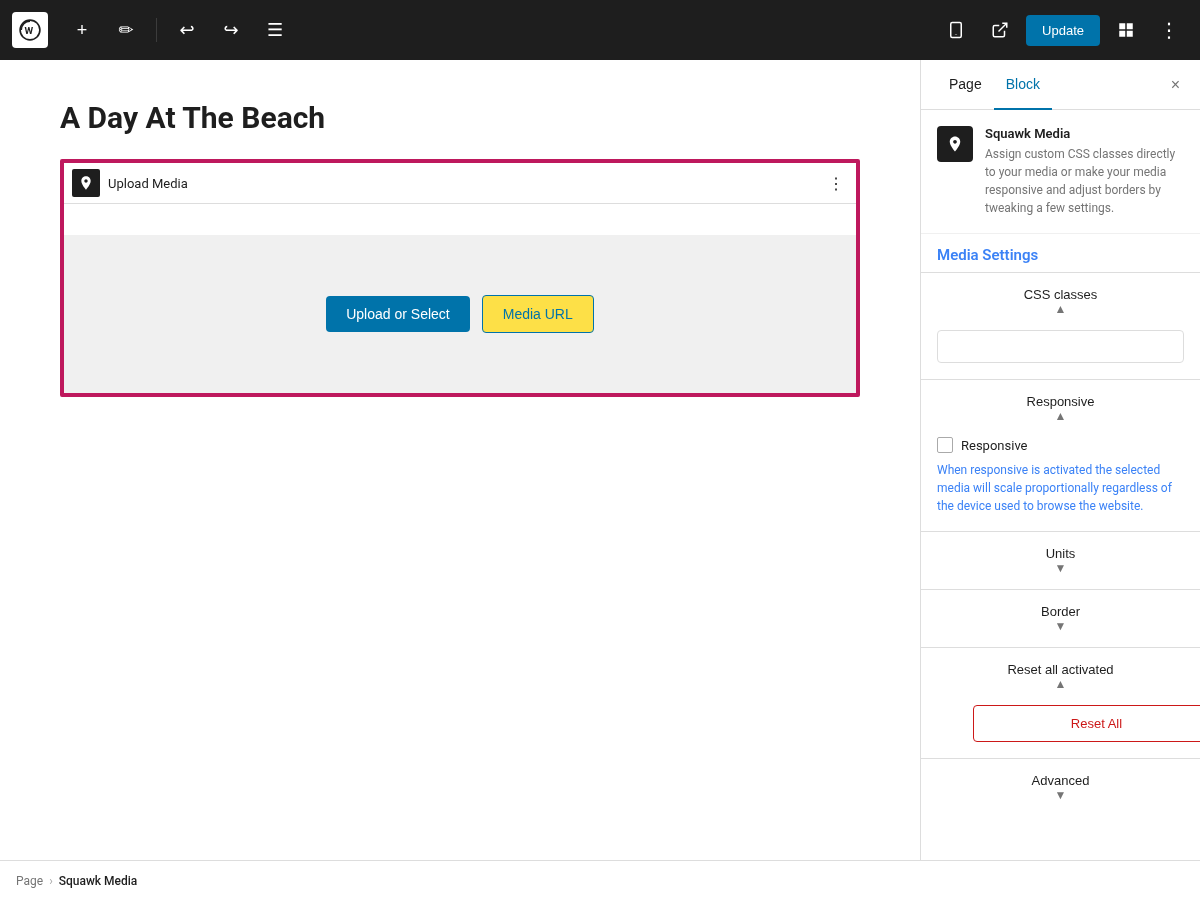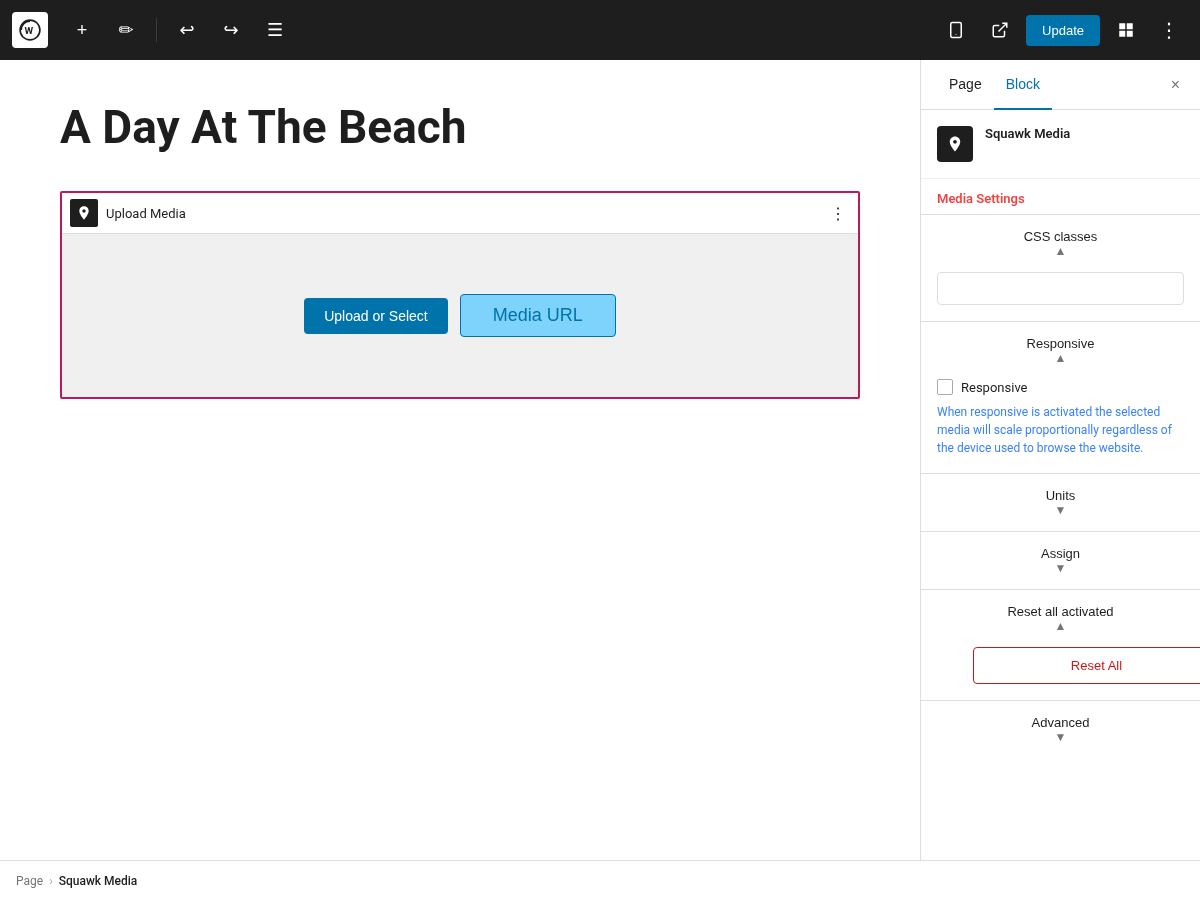--- a/index.html
+++ b/index.html
@@ -67,29 +67,29 @@
     
     .editor-area {
       flex: 1;
       background: #fff;
       overflow-y: auto;
       padding: 40px 60px;
       position: relative;
     }
 
     .page-title {
-      font-size: 46px;
+      font-size: 30px;
       font-weight: 700;
       color: #1e1e1e;
-      margin-bottom: 36px;
+      margin-bottom: 23px;
       line-height: 1.2;
     }
 
     .media-block {
-      border: 2px solid #be185d;
+      border: 4px solid #be185d;
       border-radius: 2px;
       overflow: hidden;
     }
     .media-block-toolbar {
       display: flex;
       align-items: center;
       padding: 6px 8px;
       background: #fff;
       border-bottom: 1px solid #ddd;
       gap: 8px;
@@ -117,37 +117,38 @@
       font-size: 16px;
       display: flex; align-items: center; justify-content: center;
     }
     .media-placeholder {
       background: #f0f0f0;
       padding: 60px 20px;
       display: flex;
       align-items: center;
       justify-content: center;
       gap: 12px;
+      margin-top: 31px;
     }
     .btn-upload-select {
       background: #0073aa;
       color: #fff;
       border: none;
       border-radius: 4px;
       padding: 10px 20px;
       font-size: 14px;
       cursor: pointer;
     }
     .btn-media-url {
-      background: #7dd3fc;
+      background: #fde047;
       color: #0073aa;
       border: 1px solid #0073aa;
       border-radius: 4px;
-      padding: 10px 32px;
-      font-size: 18px;
+      padding: 10px 20px;
+      font-size: 14px;
       cursor: pointer;
     }
 
     
     .sidebar {
       width: 280px;
       border-left: 1px solid #ddd;
       background: #fff;
       display: flex;
       flex-direction: column;
@@ -215,23 +216,23 @@
     }
     .plugin-desc {
       font-size: 12px;
       color: #757575;
       line-height: 1.5;
     }
 
     
     .section-heading {
       padding: 12px 16px 8px;
-      font-size: 13px;
+      font-size: 15px;
       font-weight: 600;
-      color: #ef4444;
+      color: #3b82f6;
     }
 
     
     .collapsible-section {
       border-top: 1px solid #ddd;
     }
     .collapsible-header {
       display: flex;
       align-items: center;
       padding: 14px 16px;
@@ -406,20 +407,21 @@
     <div class="sidebar-content">
 
       <div class="plugin-header">
         <div class="plugin-icon">
           <svg width="18" height="18" viewBox="0 0 24 24" fill="white">
             <path d="M12 2C8.13 2 5 5.13 5 9c0 5.25 7 13 7 13s7-7.75 7-13c0-3.87-3.13-7-7-7zm0 9.5c-1.38 0-2.5-1.12-2.5-2.5s1.12-2.5 2.5-2.5 2.5 1.12 2.5 2.5-1.12 2.5-2.5 2.5z"></path>
           </svg>
         </div>
         <div class="plugin-info">
           <div class="plugin-name">Squawk Media</div>
+          <div class="plugin-desc">Assign custom CSS classes directly to your media or make your media responsive and adjust borders by tweaking a few settings.</div>
         </div>
       </div>
 
       <div class="section-heading">Media Settings</div>
 
       <div class="collapsible-section">
         <button class="collapsible-header">
           <span class="collapsible-title">CSS classes</span>
           <span class="chevron">▲</span>
         </button>
@@ -444,21 +446,21 @@
 
       <div class="collapsible-section">
         <button class="collapsible-header">
           <span class="collapsible-title">Units</span>
           <span class="chevron">▼</span>
         </button>
       </div>
 
       <div class="collapsible-section">
         <button class="collapsible-header">
-          <span class="collapsible-title">Assign</span>
+          <span class="collapsible-title">Border</span>
           <span class="chevron">▼</span>
         </button>
       </div>
 
       <div class="collapsible-section">
         <button class="collapsible-header">
           <span class="collapsible-title">Reset all activated</span>
           <span class="chevron">▲</span>
         </button>
         <div class="collapsible-body">

